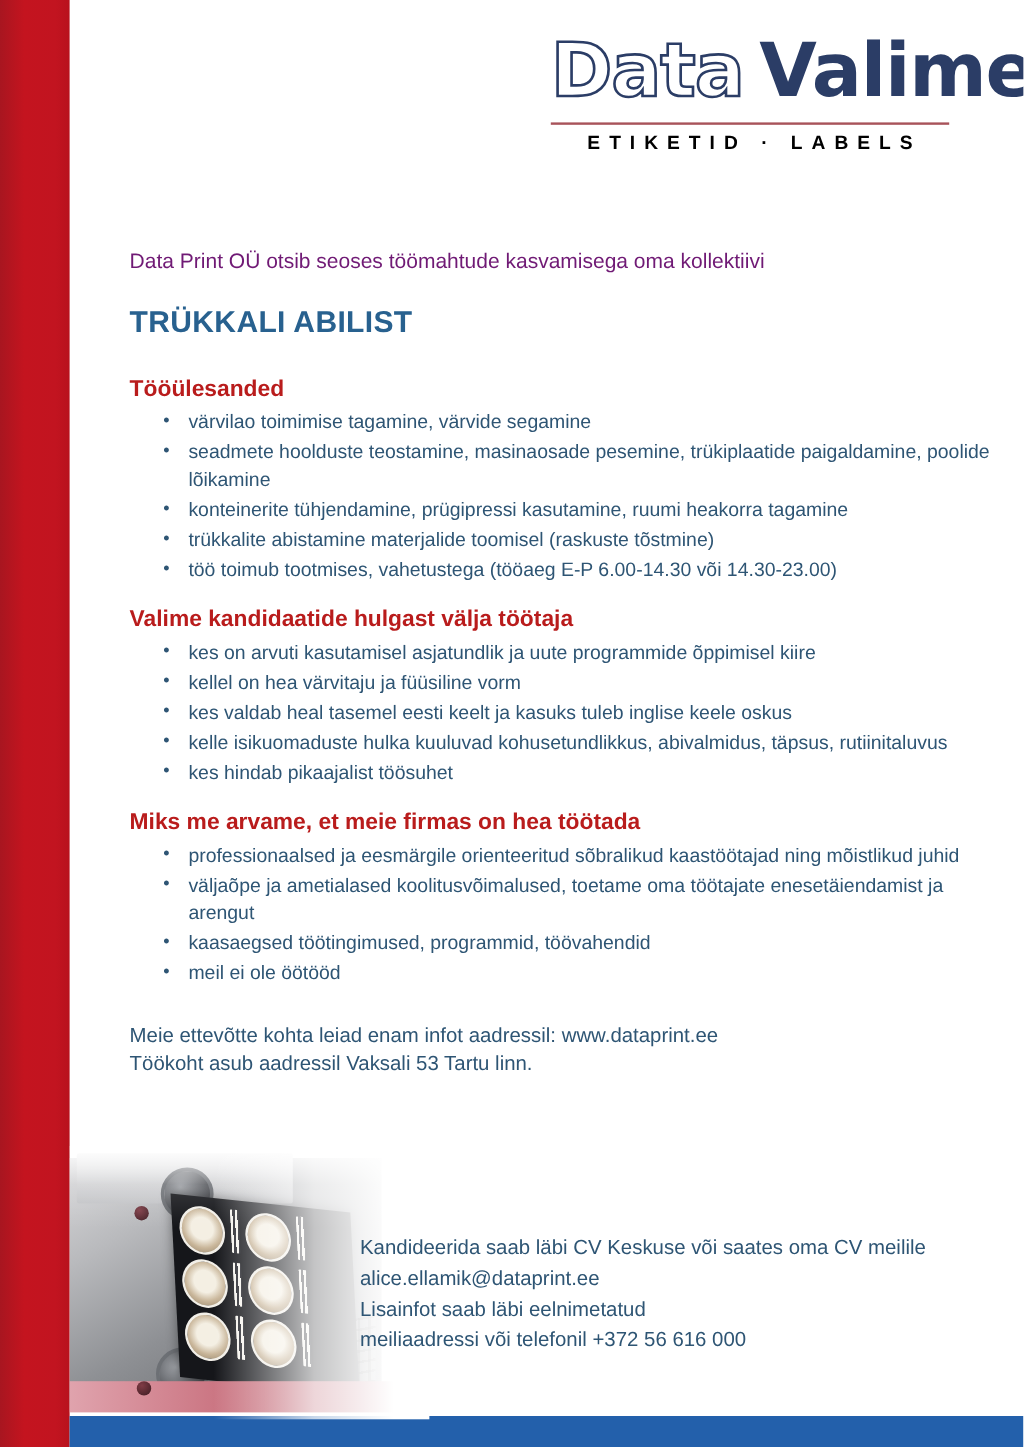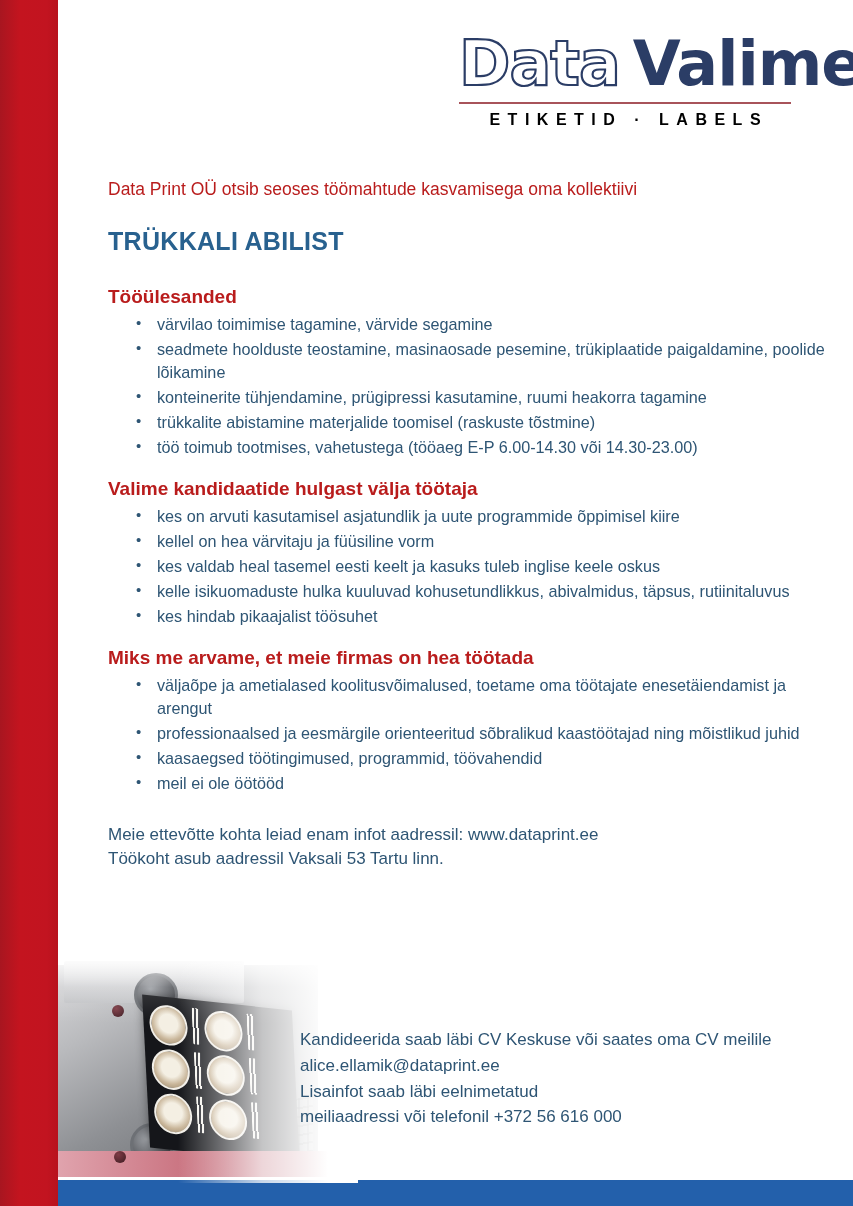--- a/index.html
+++ b/index.html
@@ -38,21 +38,21 @@
 
   
   .logo {
     position: absolute;
     left: 459px;
     top: 28px;
     width: 332px;
   }
   .logo-words {
     display: flex;
-    align-items: center;
+    align-items: flex-start;
     justify-content: flex-start;
     height: 72px;
   }
   .logo-data {
     font-family: "DejaVu Sans", sans-serif;
     font-size: 62px;
     font-weight: bold;
     letter-spacing: -1px;
     color: #ffffff;
     -webkit-text-stroke: 2.2px #2b3d66;
@@ -87,23 +87,24 @@
   
   .content {
     position: absolute;
     left: 108px;
     top: 178px;
     width: 720px;
     color: #2e5574;
   }
   .intro {
     font-size: 17.5px;
-    color: #b91c1c;
+    color: #701a75;
     line-height: 1.3;
     margin-bottom: 26px;
+    margin-top: 28px;
   }
   .job-title {
     font-size: 25px;
     font-weight: bold;
     color: #28618f;
     letter-spacing: 0.3px;
     margin-bottom: 30px;
   }
   .section {
     margin-bottom: 19px;
@@ -301,22 +302,22 @@
         <li>kellel on hea värvitaju ja füüsiline vorm</li>
         <li>kes valdab heal tasemel eesti keelt ja kasuks tuleb inglise keele oskus</li>
         <li>kelle isikuomaduste hulka kuuluvad kohusetundlikkus, abivalmidus, täpsus, rutiinitaluvus</li>
         <li>kes hindab pikaajalist töösuhet</li>
       </ul>
     </div>
 
     <div class="section">
       <div class="section-heading">Miks me arvame, et meie firmas on hea töötada</div>
       <ul class="bullets">
+        <li>professionaalsed ja eesmärgile orienteeritud sõbralikud kaastöötajad ning mõistlikud juhid</li>
         <li>väljaõpe ja ametialased koolitusvõimalused, toetame oma töötajate  enesetäiendamist ja arengut</li>
-        <li>professionaalsed ja eesmärgile orienteeritud sõbralikud kaastöötajad ning mõistlikud juhid</li>
         <li>kaasaegsed töötingimused, programmid, töövahendid</li>
         <li>meil ei ole öötööd</li>
       </ul>
     </div>
 
     <div class="closing">
       <div>Meie ettevõtte kohta leiad enam infot aadressil:  www.dataprint.ee</div>
       <div>Töökoht asub aadressil Vaksali 53 Tartu linn.</div>
     </div>
 

